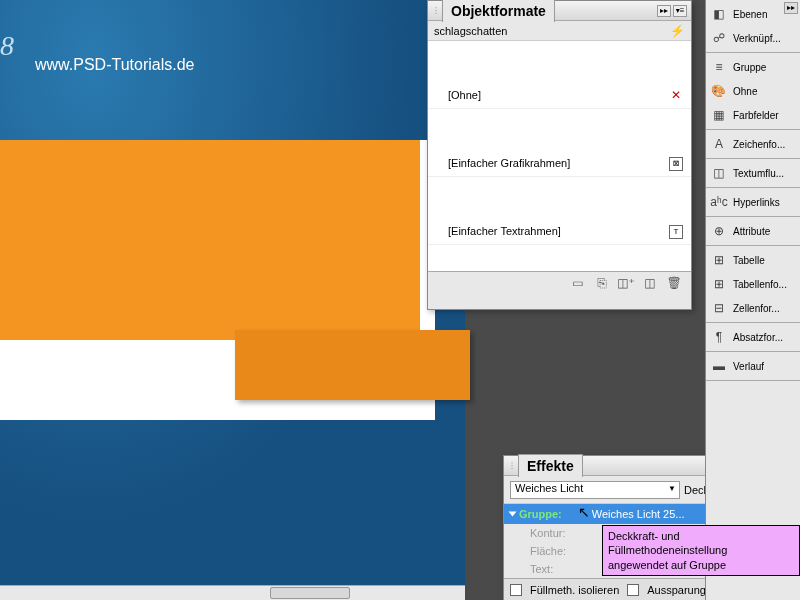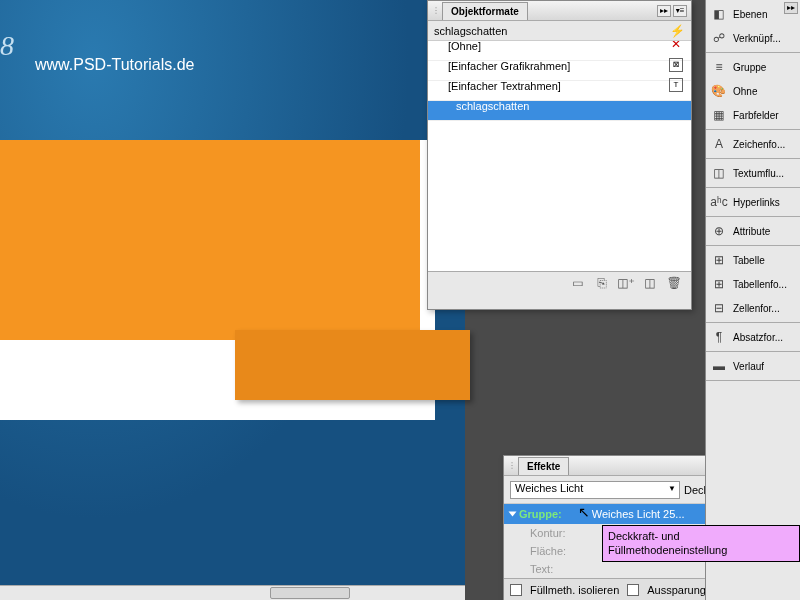--- a/index.html
+++ b/index.html
@@ -9,30 +9,30 @@
 .url{position:absolute;left:35px;top:56px;color:#fff;font-size:16px;font-family:Arial;}
 .script{position:absolute;left:0;top:30px;color:#c5dff0;font-size:28px;font-style:italic;font-family:Georgia,serif;}
 .white-block{position:absolute;left:0;top:140px;width:435px;height:280px;background:#fff;}
 .orange1{position:absolute;left:0;top:140px;width:420px;height:200px;background:#f59521;}
 .orange2{position:absolute;left:235px;top:330px;width:235px;height:70px;background:#e8891a;box-shadow:3px 3px 5px rgba(0,0,0,.3);}
 .scrollbar-h{position:absolute;left:0;bottom:0;width:465px;height:15px;background:#e8e8e8;border-top:1px solid #aaa;}
 .scrollbar-thumb{position:absolute;left:270px;top:1px;width:80px;height:12px;background:#d8d8d8;border:1px solid #999;border-radius:2px;}
 
 .panel{position:absolute;background:#e8e8e8;border:1px solid #888;box-shadow:2px 2px 6px rgba(0,0,0,.3);}
 .panel-header{height:20px;background:linear-gradient(#f4f4f4,#d8d8d8);border-bottom:1px solid #aaa;display:flex;align-items:center;padding:0 4px;}
-.panel-tab{background:#e8e8e8;padding:3px 8px;border:1px solid #999;border-bottom:none;font-weight:bold;font-size:10px;}
+.panel-tab{background:#e8e8e8;padding:3px 8px;border:1px solid #999;border-bottom:none;font-weight:bold;font-size:14px;}
 .grip{width:8px;color:#888;font-size:8px;margin-right:2px;}
 .panel-ctrl{margin-left:auto;display:flex;gap:2px;}
 .panel-ctrl span{width:14px;height:12px;border:1px solid #999;background:#eee;font-size:8px;text-align:center;line-height:10px;cursor:pointer;}
 
 .obj-panel{left:427px;top:0;width:265px;height:310px;}
 .obj-filter{height:20px;padding:2px 6px;display:flex;align-items:center;justify-content:space-between;border-bottom:1px solid #ccc;}
 .bolt{font-size:12px;color:#666;}
 .obj-list{background:#fff;height:230px;overflow:hidden;}
-.obj-item{height:20px;display:flex;align-items:flex-end;justify-content:space-between;padding:0 8px 8px 20px;border-bottom:1px solid #eee;cursor:pointer;}
+.obj-item{height:20px;display:flex;align-items:flex-start;justify-content:space-between;padding:0 8px 0 20px;border-bottom:1px solid #eee;cursor:pointer;margin-top:48px;}
 .obj-item.sel{background:#3a8de0;color:#fff;padding-left:28px;}
 .obj-icon{width:14px;height:14px;border:1px solid #666;font-size:8px;text-align:center;line-height:12px;}
 .obj-icon.none{border:none;color:#c00;font-size:12px;}
 .obj-footer{height:24px;background:#e8e8e8;border-top:1px solid #aaa;display:flex;align-items:center;justify-content:flex-end;gap:6px;padding:0 8px;}
 .obj-footer span{width:18px;height:16px;color:#555;font-size:12px;text-align:center;cursor:pointer;}
 
 .fx-panel{left:503px;top:455px;width:290px;height:145px;}
 .fx-row{height:28px;display:flex;align-items:center;padding:0 6px;gap:4px;border-bottom:1px solid #ccc;}
 .fx-select{height:18px;background:#fff;border:1px solid #999;padding:0 18px 0 4px;position:relative;flex:1;cursor:pointer;}
 .fx-select::after{content:"▼";position:absolute;right:3px;top:2px;font-size:8px;}
@@ -145,20 +145,21 @@
   <div class="fx-footer">
     <span>⊘</span>
     <span><i>fx.</i></span>
     <span>🗑</span>
   </div>
 </div>
 
 <div class="cursor">↖</div>
 <div class="tooltip">
   <div>Deckkraft- und Füllmethodeneinstellung</div>
+  <div>angewendet auf Gruppe</div>
 </div>
 
 <div class="sidebar">
   <span class="collapse-btn">▸▸</span>
   <div id="side-groups">
       <div class="side-grp">
         <div class="side-item">
           <span class="side-icon">◧</span>
           <span class="side-label">Ebenen</span>
         </div>

